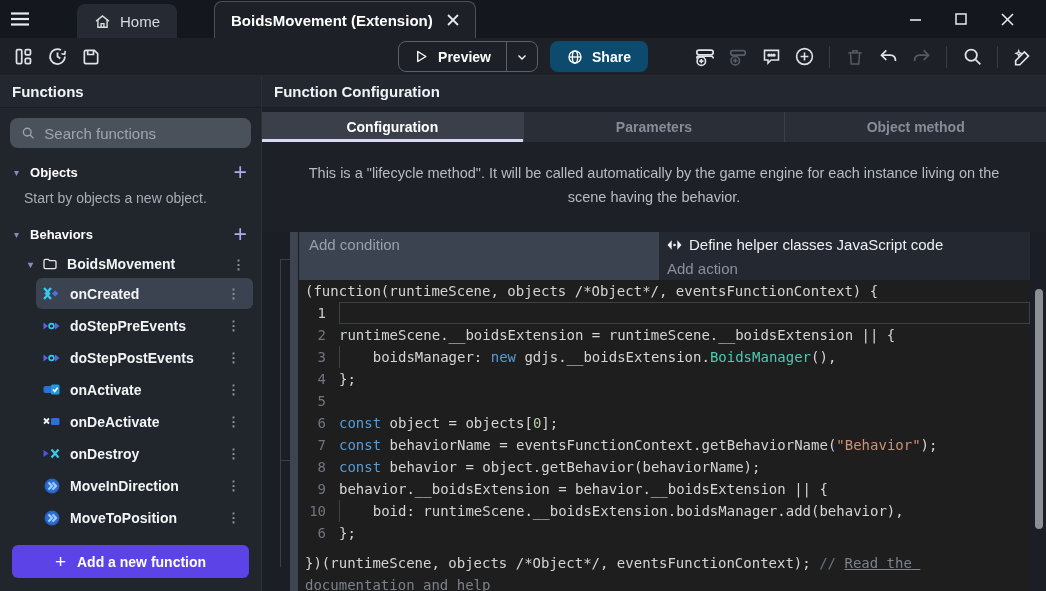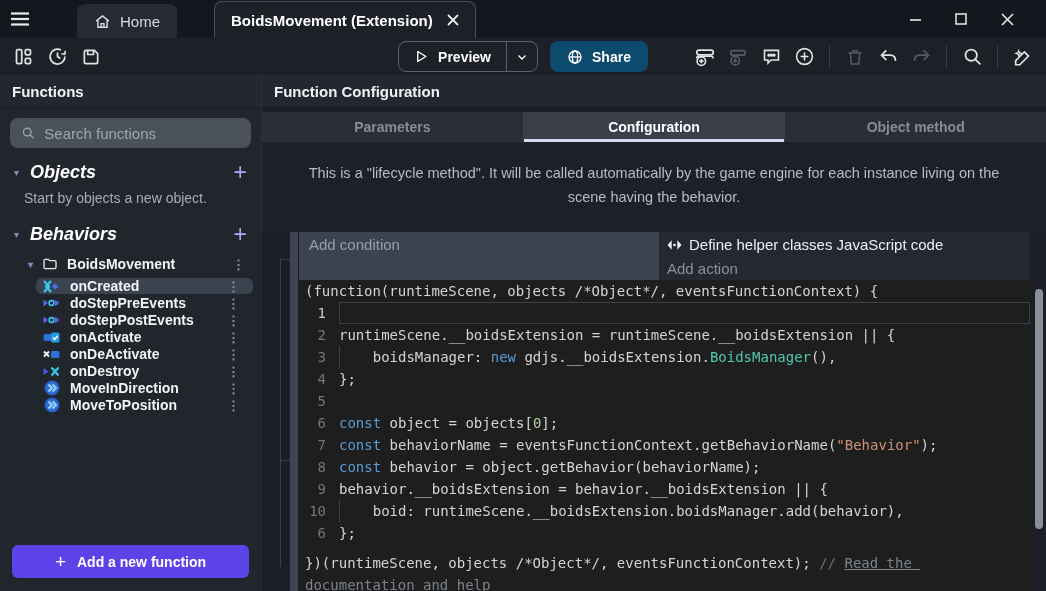--- a/index.html
+++ b/index.html
@@ -32,26 +32,26 @@
   .content { display:flex; height:515px; }
   .sidebar { width:262px; display:flex; flex-direction:column; background:#21252c; border-right:1px solid #2b3038; }
   .panel-header { height:32px; flex-shrink:0; display:flex; align-items:center; padding:0 12px; background:#23272f; font-size:15px; font-weight:600; color:#f0f2f5; border-bottom:1px solid #1a1d23; }
 
   
   .search-row { margin:10px 10px 8px; background:#4a515b; border-radius:8px; height:30px; display:flex; align-items:center; padding:0 11px; gap:9px; color:#9fa6af; flex-shrink:0; }
   .search-row input { background:transparent; border:none; outline:none; color:#e7eaee; font-size:15px; width:100%; font-family:"Liberation Sans",sans-serif; }
   .search-row input::placeholder { color:#9fa6af; }
   .section { display:flex; align-items:center; height:32px; padding:0 14px; gap:11px; flex-shrink:0; }
   .tri { color:#8d86c0; font-size:10px; cursor:pointer; }
-  .section .label { font-weight:bold; font-size:18px; color:#ffffff;font-style:italic; }
+  .section .label { font-weight:bold; font-size:13px; color:#ffffff; }
   .section .plus { margin-left:auto; color:#b4a6f5; font-size:23px; font-weight:300; line-height:1; cursor:pointer; }
   .empty-msg { padding:2px 12px 12px 24px; color:#a7adb6; font-size:14px; flex-shrink:0; }
   .tree-folder { display:flex; align-items:center; height:28px; padding-left:28px; gap:9px; font-weight:bold; font-size:14px; color:#f2f4f7; cursor:pointer; flex-shrink:0; }
   .kebab { margin-left:auto; padding-right:16px; color:#8a9099; font-size:13px; letter-spacing:0; cursor:pointer; }
-  .fn-item { display:flex; align-items:center; height:16px; margin:0 8px 1px 36px; padding:0 7px; border-radius:6px; gap:10px; font-weight:bold; font-size:14px; color:#f2f4f7; cursor:pointer; flex-shrink:0; }
+  .fn-item { display:flex; align-items:center; height:31px; margin:0 8px 1px 36px; padding:0 7px; border-radius:6px; gap:10px; font-weight:bold; font-size:14px; color:#f2f4f7; cursor:pointer; flex-shrink:0; }
   .fn-item .kebab { padding-right:6px; }
   .fn-item.selected { background:#3b4250; }
   .fn-icon { width:17px; height:17px; display:flex; align-items:center; justify-content:center; }
   .add-fn { margin:auto 12px 13px; height:33px; border-radius:6px; background:#5b43e8; color:#fff; font-weight:bold; font-size:14px; display:flex; align-items:center; justify-content:center; gap:11px; border:none; cursor:pointer; flex-shrink:0; font-family:"Liberation Sans",sans-serif; }
   .add-fn .plus-glyph { font-size:19px; font-weight:300; }
 
   
   .main { flex:1; display:flex; flex-direction:column; background:#1d2127; min-width:0; }
   .cfg-tabs { display:flex; margin-top:4px; height:30px; flex-shrink:0; }
   .cfg-tab { flex:1; display:flex; align-items:center; justify-content:center; background:#2a2e37; color:#868d97; font-weight:bold; font-size:14px; border-right:1px solid #3a3f48; cursor:pointer; }
@@ -398,22 +398,22 @@
       <button class="add-fn">
         <span class="plus-glyph">+</span>
         <span>Add a new function</span>
       </button>
     </aside>
 
     <main class="main">
       <div class="panel-header">Function Configuration</div>
 
       <div class="cfg-tabs">
+        <div class="cfg-tab active">Configuration</div>
         <div class="cfg-tab">Parameters</div>
-        <div class="cfg-tab active">Configuration</div>
         <div class="cfg-tab">Object method</div>
       </div>
 
       <div class="description"><span>This is a "lifecycle method". It will be called automatically by the game engine for each instance living on the scene having the behavior.</span></div>
 
       <div class="events">
         <div class="rail-line"></div>
         <div class="rail-tick" style="top:27px"></div>
         <div class="rail-tick" style="top:228px"></div>
 

